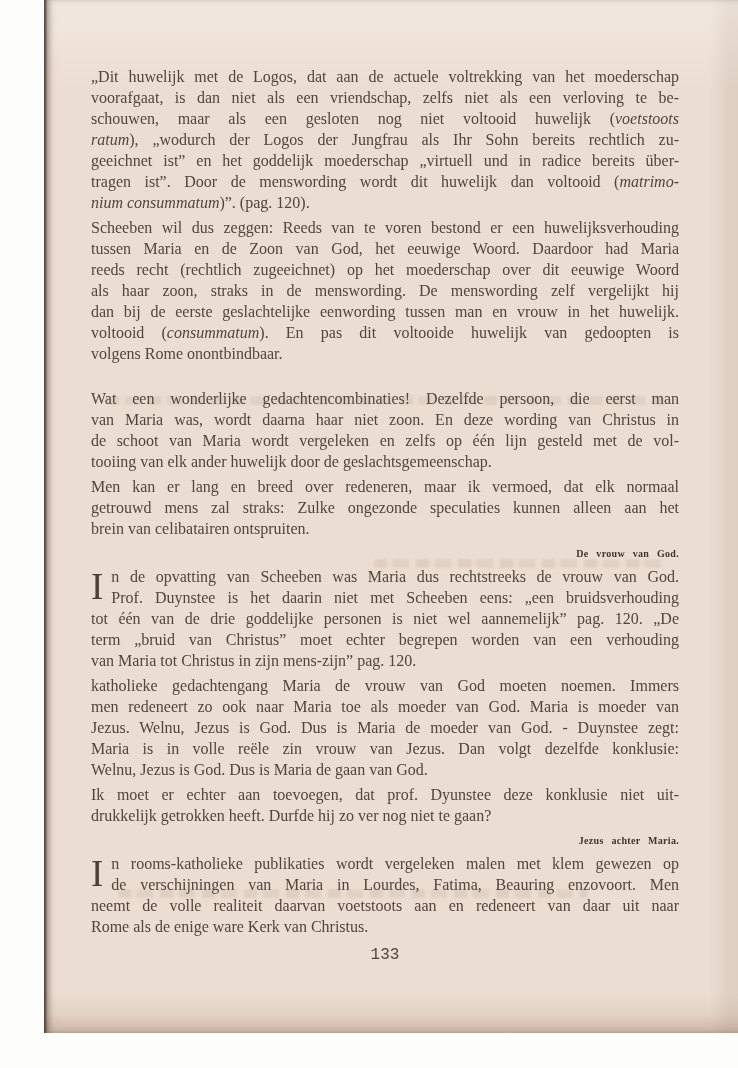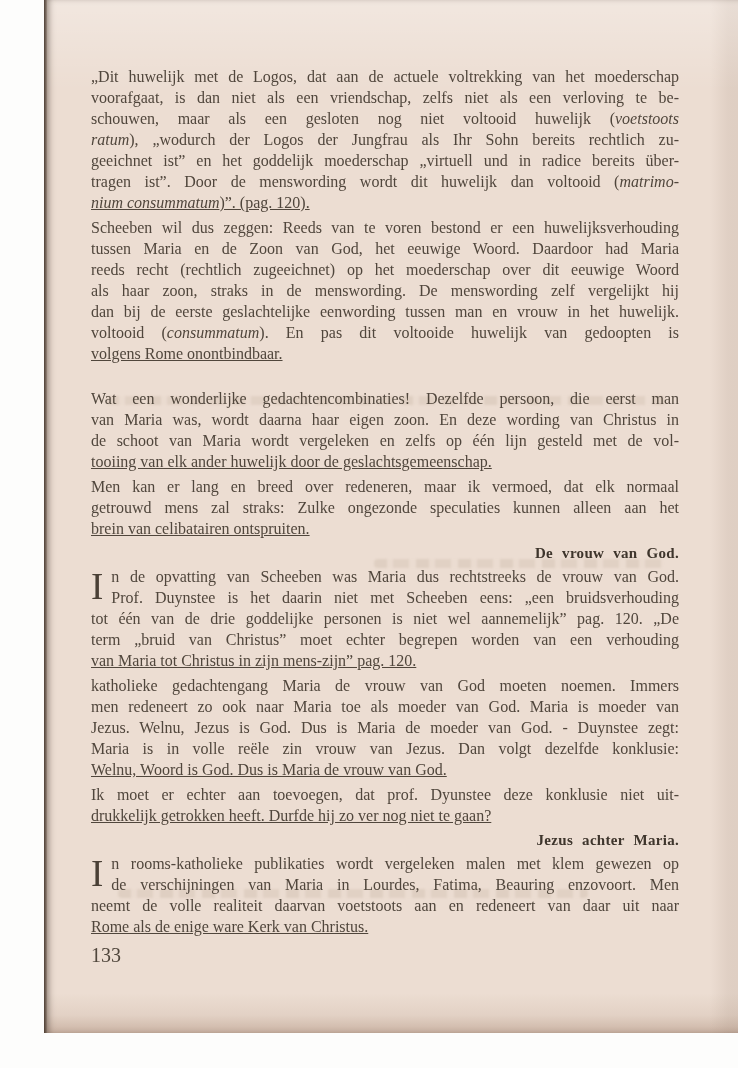--- a/index.html
+++ b/index.html
@@ -43,47 +43,48 @@
     width: 588px;
     color: #50463c;
     font-size: 16px;
     line-height: 21px;
   }
   .para { margin: 0 0 4px 0; }
   .para .line {
     text-align: justify;
     text-align-last: justify;
   }
-  .para .line:last-child { text-align-last: left; text-decoration: underline; }
+  .para .line:last-child { text-align-last: left; }
   .gap-before { margin-top: 24px; }
   .small-gap-before { margin-top: 8px; }
   .heading {
     text-align: right;
     font-weight: bold;
-    font-size: 15px;
+    font-size: 10px;
     line-height: 21px;
     letter-spacing: 0.3px;
     word-spacing: 5px;
     color: #3e352c;
     margin: 0 0 2px 0;
   }
   .dropcap {
     float: left;
     font-size: 37px;
     line-height: 40px;
     height: 40px;
     margin: 1px 8px 0 0;
     color: #4a4036;
   }
   .lines { overflow: visible; }
   .pagenum {
-    text-align: left;
-    font-size: 20px;
+    text-align: center;
+    font-size: 16px;
     margin-top: 8px;
     color: #50463c;
+    font-family: Liberation Mono, monospace;
   }
   
   .smudge {
     position: absolute;
     height: 9px;
     border-radius: 4px;
     filter: blur(1.3px);
     opacity: 0.33;
     background: repeating-linear-gradient(to right,
       rgba(150,128,102,0.45) 0 13px, rgba(150,128,102,0.06) 13px 19px,
@@ -120,21 +121,21 @@
           <div class="line">tussen Maria en de Zoon van God, het eeuwige Woord. Daardoor had Maria</div>
           <div class="line">reeds recht (rechtlich zugeeichnet) op het moederschap over dit eeuwige Woord</div>
           <div class="line">als haar zoon, straks in de menswording. De menswording zelf vergelijkt hij</div>
           <div class="line">dan bij de eerste geslachtelijke eenwording tussen man en vrouw in het huwelijk.</div>
           <div class="line">voltooid (<i>consummatum</i>). En pas dit voltooide huwelijk van gedoopten is</div>
           <div class="line">volgens Rome onontbindbaar.</div>
         </div>
 
       <div class="para gap-before">
           <div class="line">Wat een wonderlijke gedachtencombinaties! Dezelfde persoon, die eerst man</div>
-          <div class="line">van Maria was, wordt daarna haar eigen zoon. En deze wording van Christus in</div>
+          <div class="line">van Maria was, wordt daarna haar niet zoon. En deze wording van Christus in</div>
           <div class="line">de schoot van Maria wordt vergeleken en zelfs op één lijn gesteld met de vol-</div>
           <div class="line">tooiing van elk ander huwelijk door de geslachtsgemeenschap.</div>
         </div>
 
       <div class="para">
           <div class="line">Men kan er lang en breed over redeneren, maar ik vermoed, dat elk normaal</div>
           <div class="line">getrouwd mens zal straks: Zulke ongezonde speculaties kunnen alleen aan het</div>
           <div class="line">brein van celibatairen ontspruiten.</div>
         </div>
 
@@ -149,21 +150,21 @@
             <div class="line">term „bruid van Christus” moet echter begrepen worden van een verhouding</div>
             <div class="line">van Maria tot Christus in zijn mens-zijn” pag. 120.</div>
           </div>
       </div>
 
       <div class="para">
           <div class="line">katholieke gedachtengang Maria de vrouw van God moeten noemen. Immers</div>
           <div class="line">men redeneert zo ook naar Maria toe als moeder van God. Maria is moeder van</div>
           <div class="line">Jezus. Welnu, Jezus is God. Dus is Maria de moeder van God. - Duynstee zegt:</div>
           <div class="line">Maria is in volle reële zin vrouw van Jezus. Dan volgt dezelfde konklusie:</div>
-          <div class="line">Welnu, Woord is God. Dus is Maria de vrouw van God.</div>
+          <div class="line">Welnu, Jezus is God. Dus is Maria de gaan van God.</div>
         </div>
 
       <div class="para">
           <div class="line">Ik moet er echter aan toevoegen, dat prof. Dyunstee deze konklusie niet uit-</div>
           <div class="line">drukkelijk getrokken heeft. Durfde hij zo ver nog niet te gaan?</div>
         </div>
 
       <div class="heading gap-before">Jezus achter Maria.</div>
 
       <div class="para">

